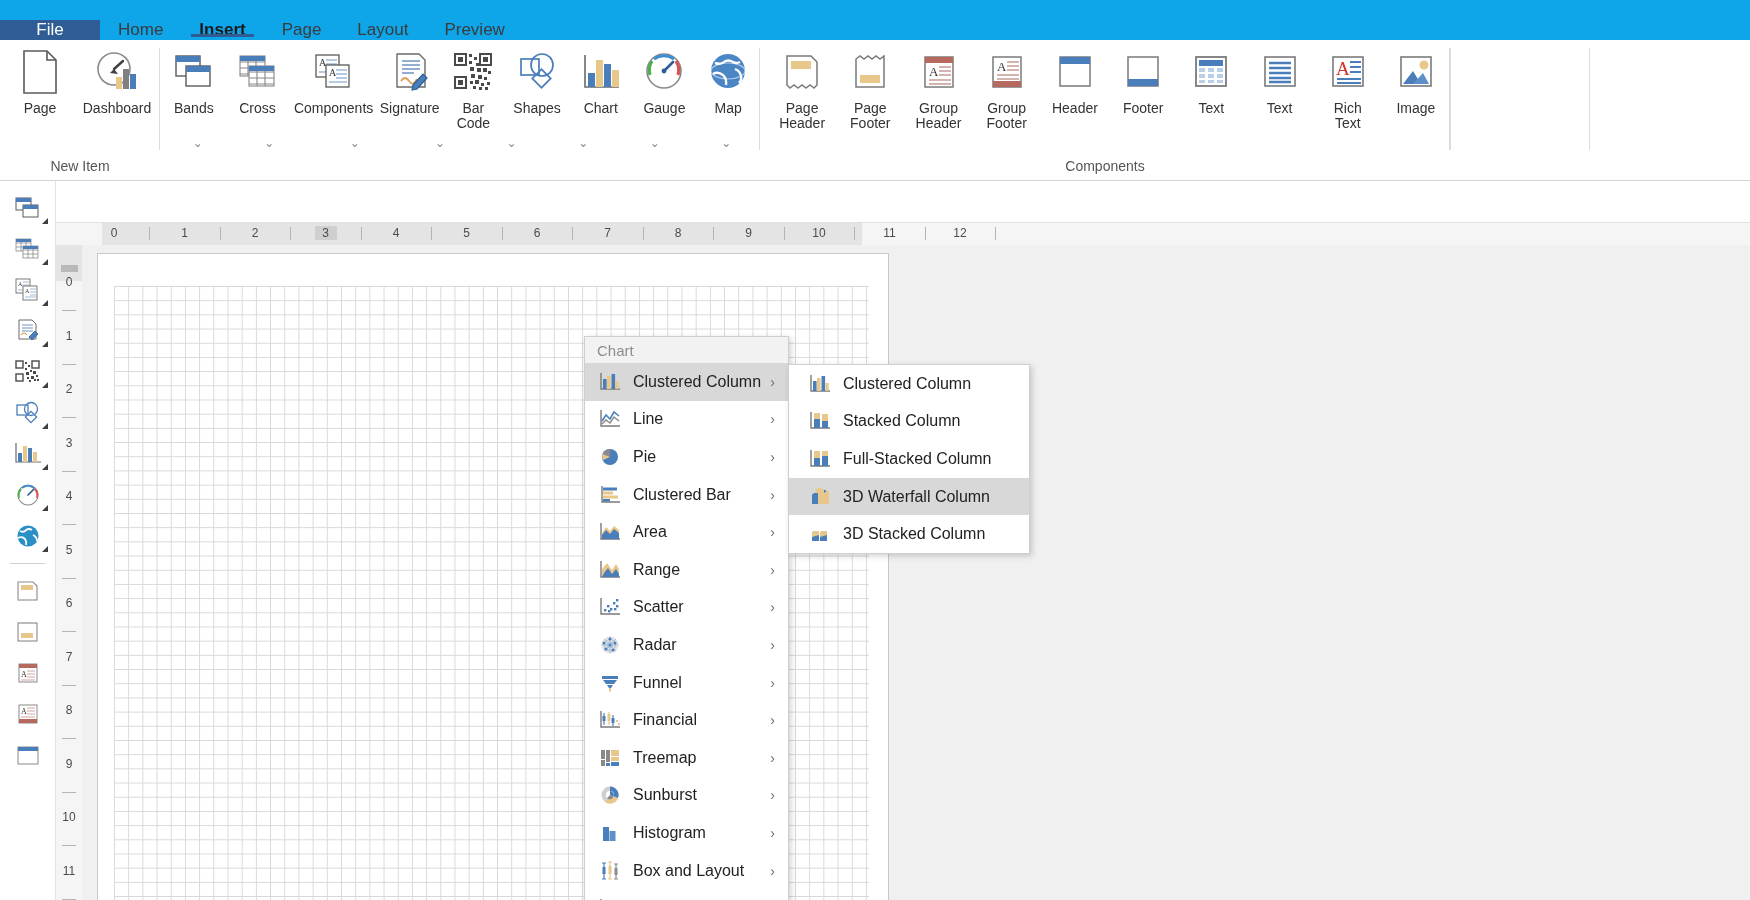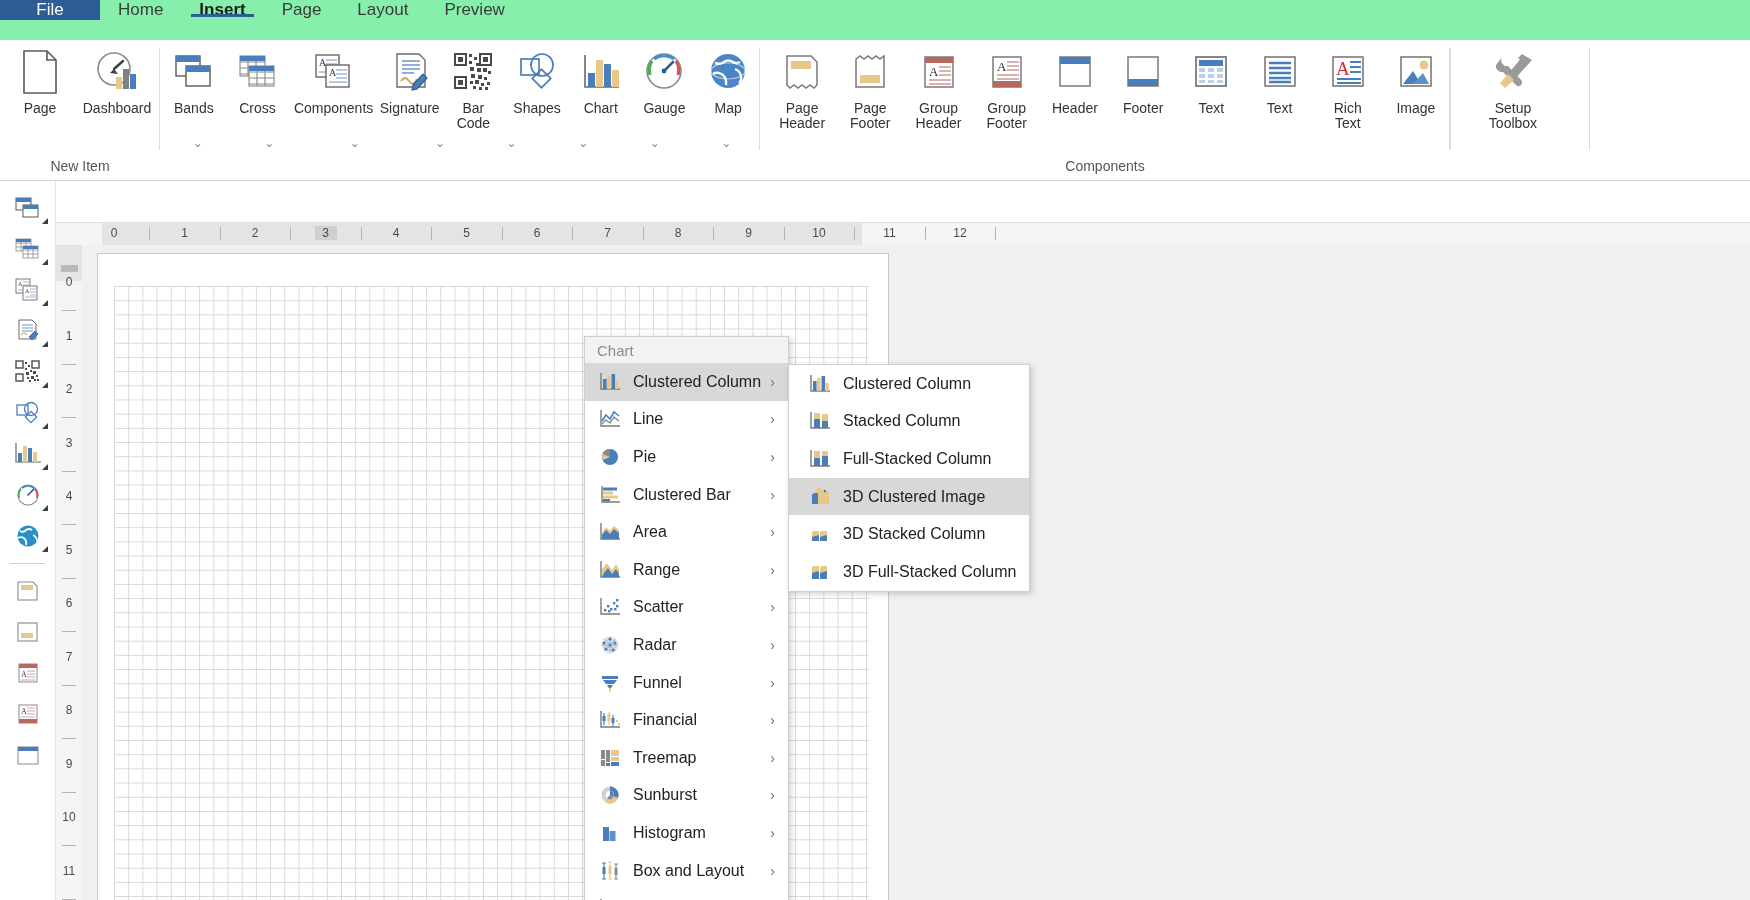--- a/index.html
+++ b/index.html
@@ -6,21 +6,21 @@
   body{
     width:1750px;height:900px;overflow:hidden;
     background:#ffffff;
     font-family:"Liberation Sans", sans-serif;
     font-size:15px;color:#333;
     -webkit-font-smoothing:antialiased;
   }
   .app{position:relative;width:1750px;height:900px;}
 
   
-  .tabbar{position:relative;height:40px;background:#86efac;display:flex;align-items:flex-start;}
+  .tabbar{position:relative;height:40px;background:#0ea5e9;display:flex;align-items:flex-end;}
   .tab-file{width:100px;background:#2e5c94;color:#fff;display:flex;align-items:center;
             justify-content:center;font-size:17px;cursor:pointer;}
   .tab{position:relative;display:flex;align-items:center;padding:0 18px;font-size:17px;
        color:#3b3b3b;cursor:pointer;}
   .tab.active{font-weight:bold;color:#1a1a1a;}
   .tab.active::after{content:"";position:absolute;left:10px;right:10px;bottom:3px;height:3px;
                      background:#2e5c94;}
 
   
   .ribbon{position:relative;height:140px;background:#fff;border-bottom:1px solid #d4d4d4;}
@@ -458,34 +458,20 @@
             </svg>
           </div>
           <div class="lbl">Image</div>
         </div>
       </div>
       <div class="grouplabel">Components</div>
       <div class="sep" style="right:0;"></div>
     </div>
 
     <div class="ribgroup" style="left:1450px;width:140px;">
-      <div class="items" style="padding-left:22px;">
-        <div class="item wide">
-          <div class="ico">
-            <svg width="48" height="46" viewBox="0 0 48 46">
-              <path d="M13 8 a6 6 0 0 0 6 9 L33 32 a4 4 0 0 1 -5 5 L14 23 a6 6 0 0 1 -7 -7 Z" fill="#9a9a9a"></path>
-              <path d="M34 7 L41 13 L25 31 L19 25 Z" fill="#9a9a9a"></path>
-              <path d="M19 25 L25 31 L16 39 L11 34 Z" fill="#e8c88a"></path>
-              <path d="M33 5 L43 11 L38 16 L29 9 Z" fill="#9a9a9a"></path>
-            </svg>
-          </div>
-          <div class="lbl" style="white-space:pre-line">Setup
-Toolbox</div>
-        </div>
-      </div>
       <div class="sep" style="left:0;"></div>
       <div class="sep" style="right:0;"></div>
     </div>
   </div>
 
   <div class="workspace">
 
     <div class="toolstrip">
       <div class="tool">
         <svg width="28" height="26" viewBox="0 0 28 26">
@@ -982,40 +968,29 @@
    <polygon points="3,8 5.5,6 9,6 9,17 3,17" fill="#4a7ebb"></polygon>
                 <polygon points="9,6 9,17 10.5,15.5 10.5,4.5" fill="#2e5c94" opacity=".0"></polygon>
    <polygon points="11,5 13.5,3 17,3 17,17 11,17" fill="#4a7ebb"></polygon>
    <polygon points="14,9 16.5,7 19.5,7 19.5,17 14,17" fill="#e8c88a"></polygon>
    <polygon points="6.5,3 9,1 12.5,1 12.5,17 6.5,17" fill="#e8c88a"></polygon>
    <polygon points="3,8 5.5,6 9,6 9,17 3,17" fill="#4a7ebb"></polygon>
    <polygon points="9.5,4 12,2 15,2 15,17 9.5,17" fill="#e8c88a"></polygon>
    <polygon points="15,6 17.5,4 20,4 20,17 15,17" fill="#e8c88a"></polygon>
               </svg>
             </span>
-            <span class="mtxt">3D Clustered Image</span>
+            <span class="mtxt">3D Waterfall Column</span>
           </div>
           <div class="mi">
             <span class="mico" style="margin-left:6px">
               <svg width="22" height="20" viewBox="0 0 22 20">
    <polygon points="3,9 5,7 10,7 10,17 3,17" fill="#4a7ebb"></polygon>
    <polygon points="3,9 5,7 10,7 10,11 3,13" fill="#e8c88a"></polygon>
    <polygon points="11,9 13,7 18,7 18,17 11,17" fill="#4a7ebb"></polygon>
    <polygon points="11,9 13,7 18,7 18,11 11,13" fill="#e8c88a"></polygon>
               </svg>
             </span>
             <span class="mtxt">3D Stacked Column</span>
           </div>
-          <div class="mi">
-            <span class="mico" style="margin-left:6px">
-              <svg width="22" height="20" viewBox="0 0 22 20">
-   <polygon points="3,6 5,4 10,4 10,17 3,17" fill="#4a7ebb"></polygon>
-   <polygon points="3,6 5,4 10,4 10,9 3,11" fill="#e8c88a"></polygon>
-   <polygon points="11,6 13,4 18,4 18,17 11,17" fill="#4a7ebb"></polygon>
-   <polygon points="11,6 13,4 18,4 18,9 11,11" fill="#e8c88a"></polygon>
-              </svg>
-            </span>
-            <span class="mtxt">3D Full-Stacked Column</span>
-          </div>
         </div>
     </div>
   </div>
 </div>
 
 </body></html>

